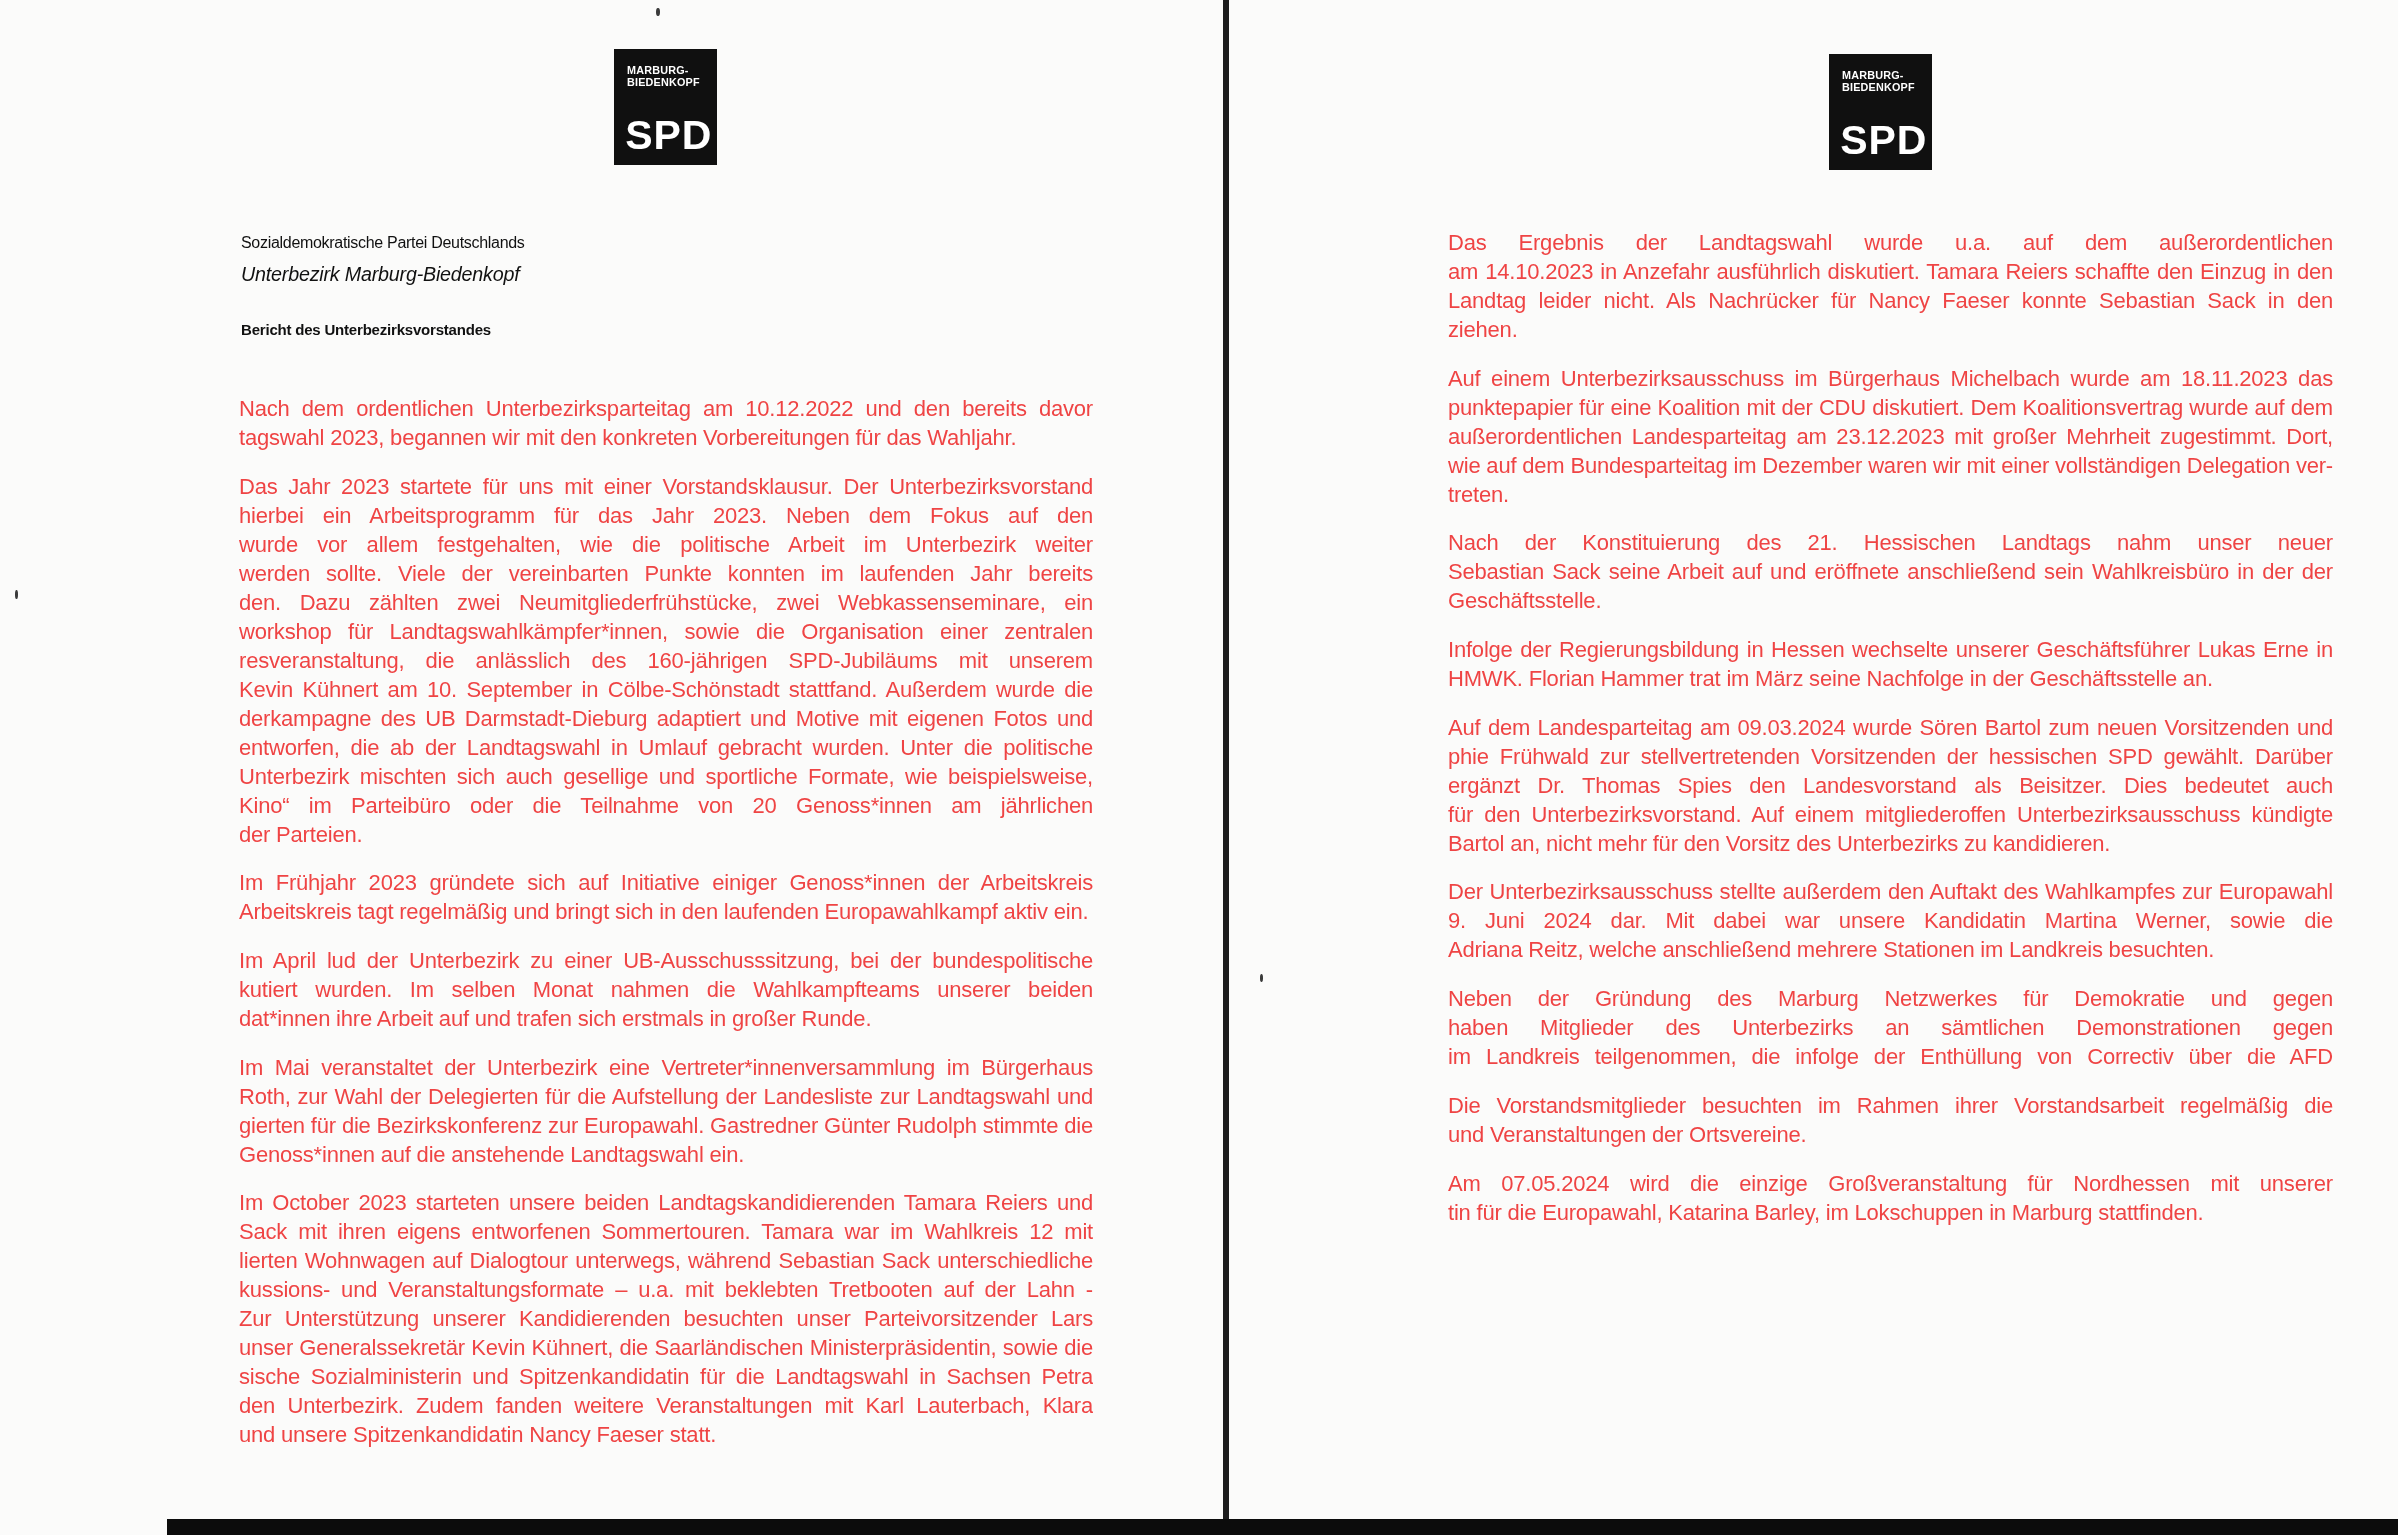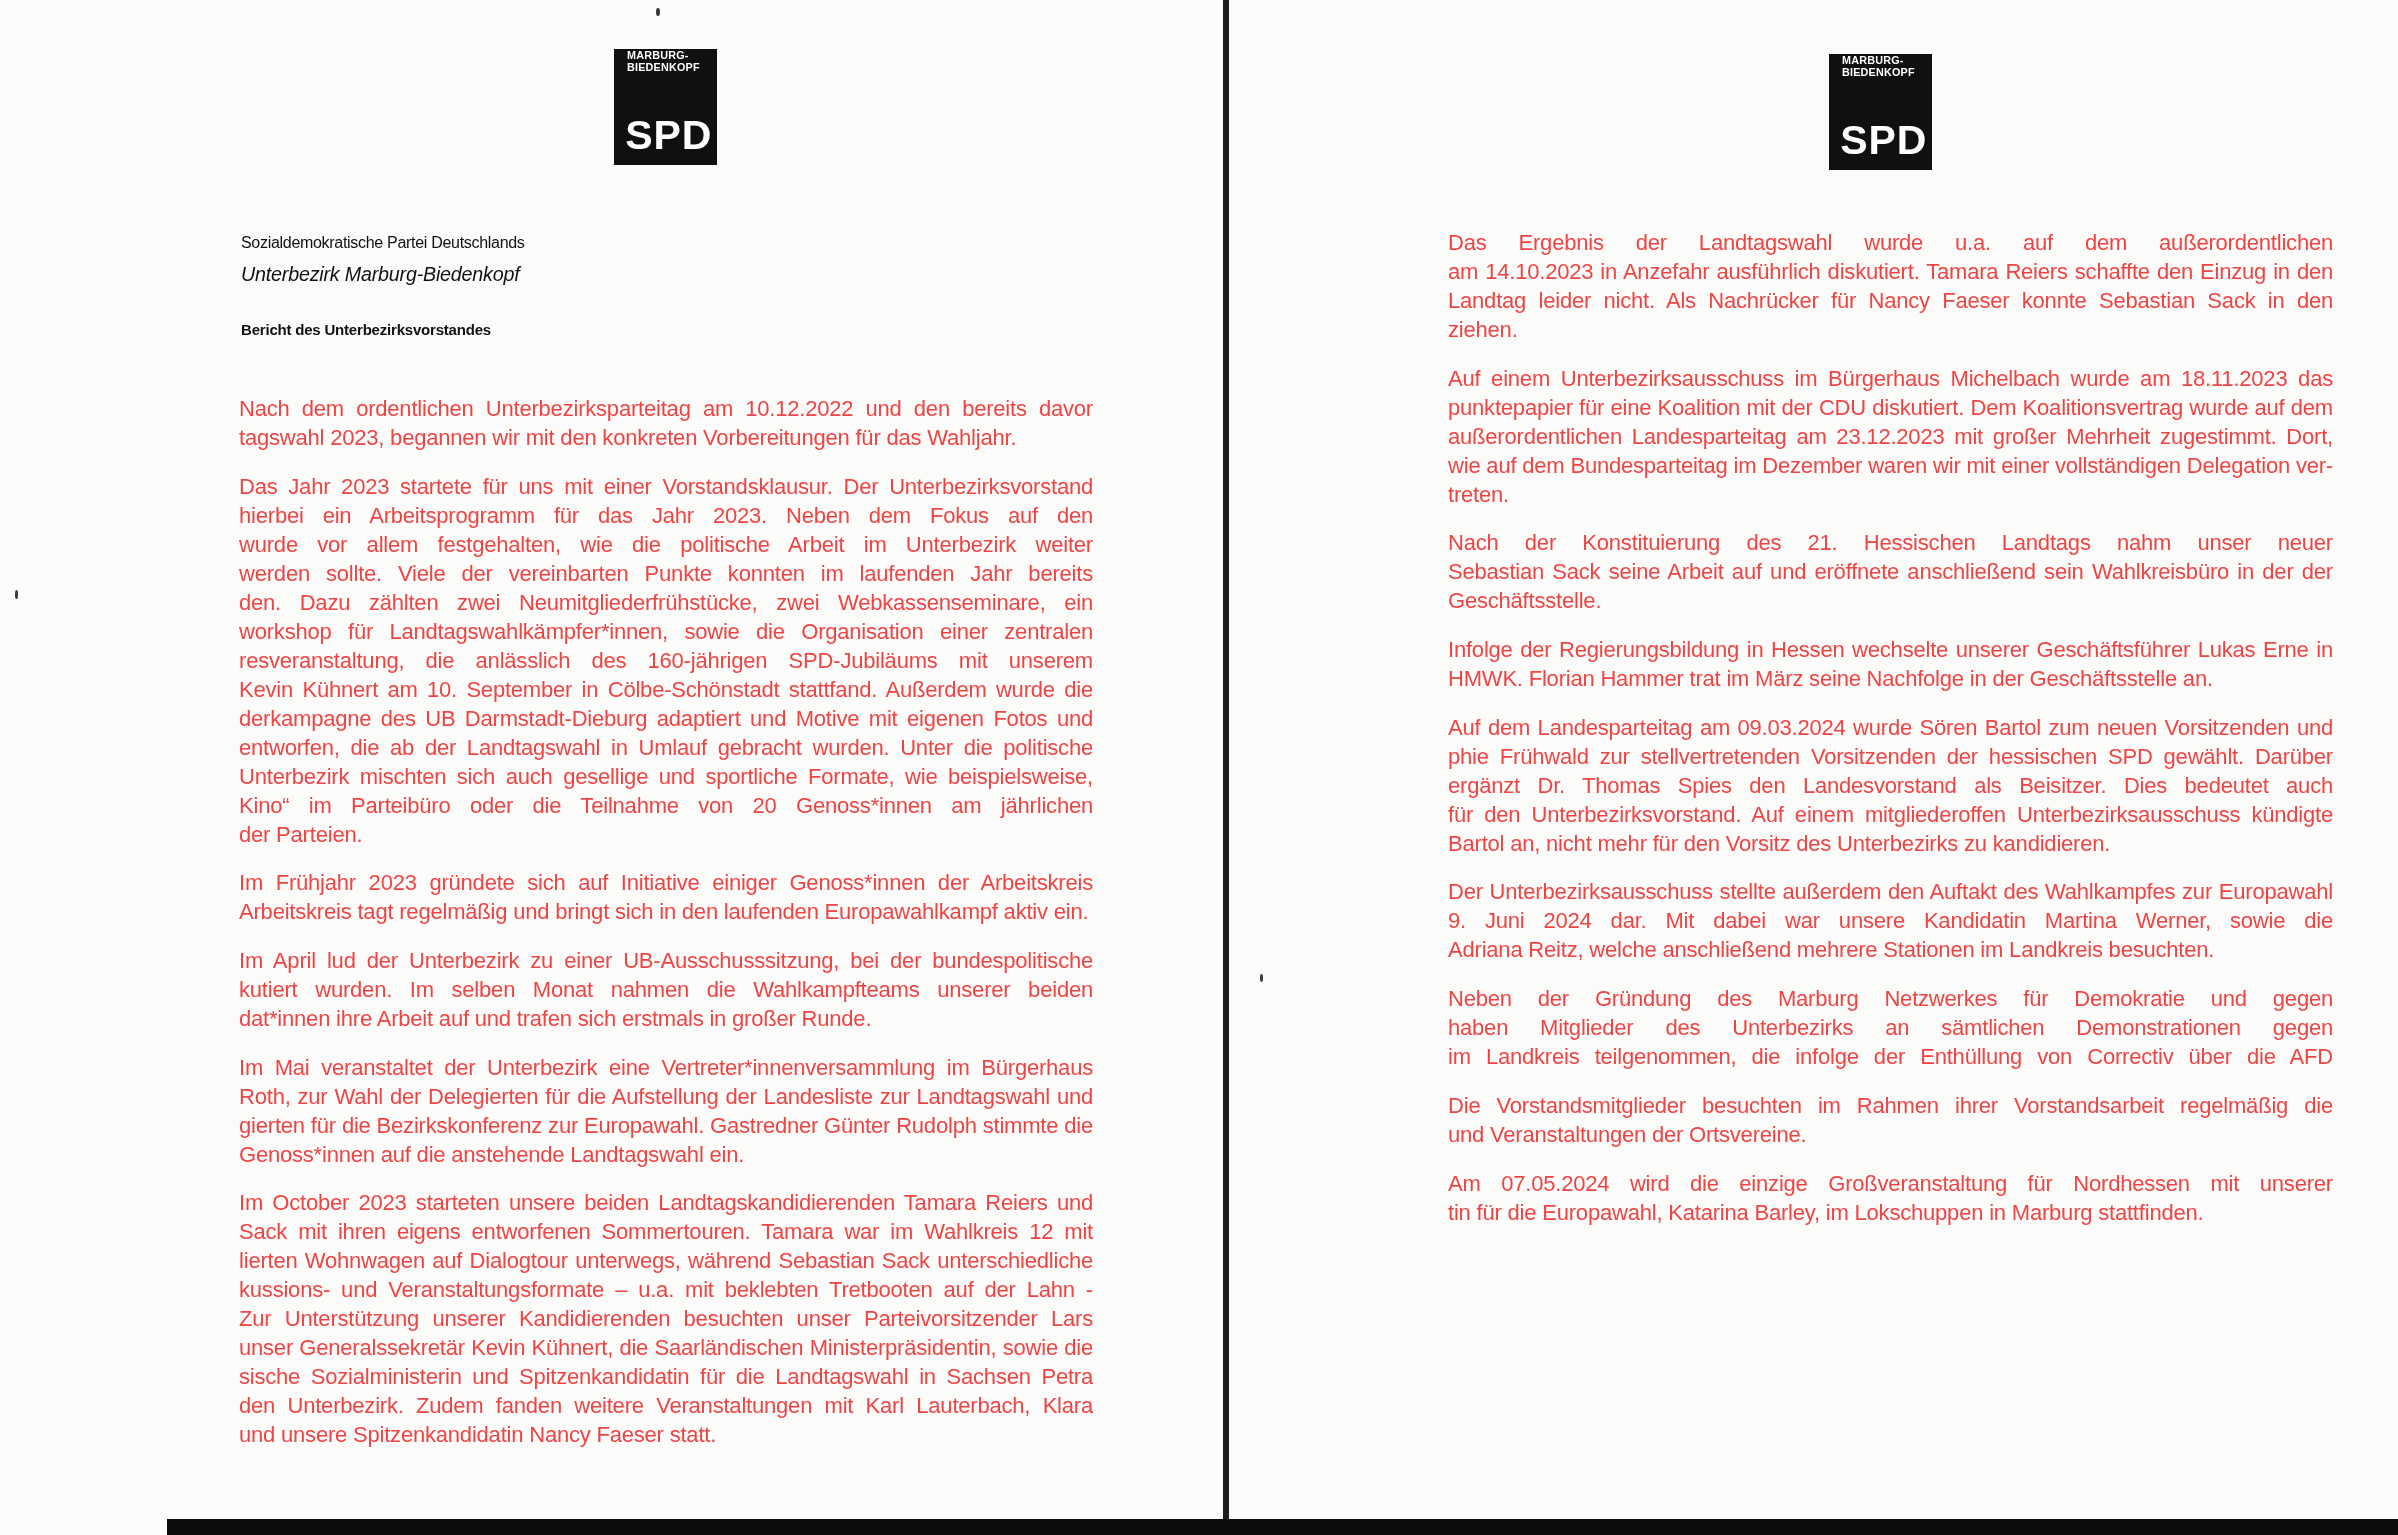--- a/index.html
+++ b/index.html
@@ -9,21 +9,21 @@
     font-family:"Liberation Sans", sans-serif;
   }
   
   .divider{position:absolute;left:1223px;top:0;width:5.6px;height:1536px;background:#1d1d1d;}
   
   .bottom-bar{position:absolute;left:167px;right:0;top:1519px;height:17px;background:#0c0c0c;}
   
   .logo{position:absolute;width:103px;height:116px;background:#101010;color:#fff;}
   .logo-left{left:614px;top:49px;}
   .logo-right{left:1829px;top:54px;}
-  .logo-region{padding:0 0 0 13px;font-size:10.8px;font-weight:bold;line-height:12px;letter-spacing:0.2px;}
+  .logo-region{padding:15px 0 0 13px;font-size:10.8px;font-weight:bold;line-height:12px;letter-spacing:0.2px;}
   .logo-spd{position:absolute;left:11.2px;bottom:5.6px;font-size:41px;font-weight:bold;letter-spacing:0.9px;margin-top:36px;}
   
   .header-left{position:absolute;left:241px;top:228px;width:854px;}
   .org-name{margin:0;font-size:16px;font-weight:normal;letter-spacing:-0.3px;line-height:30px;color:#111;}
   .org-subunit{margin-top:4.7px;font-size:19.7px;font-style:italic;letter-spacing:-0.2px;color:#111;}
   .report-title{margin:35px 0 0 0;font-size:15px;font-weight:bold;letter-spacing:-0.2px;color:#111;}
   
   .body-col{position:absolute;font-size:22px;letter-spacing:-0.2px;color:#ef4444;}
   .body-left{left:239px;top:394px;width:854px;}
   .body-right{left:1448px;top:228px;width:885px;}

